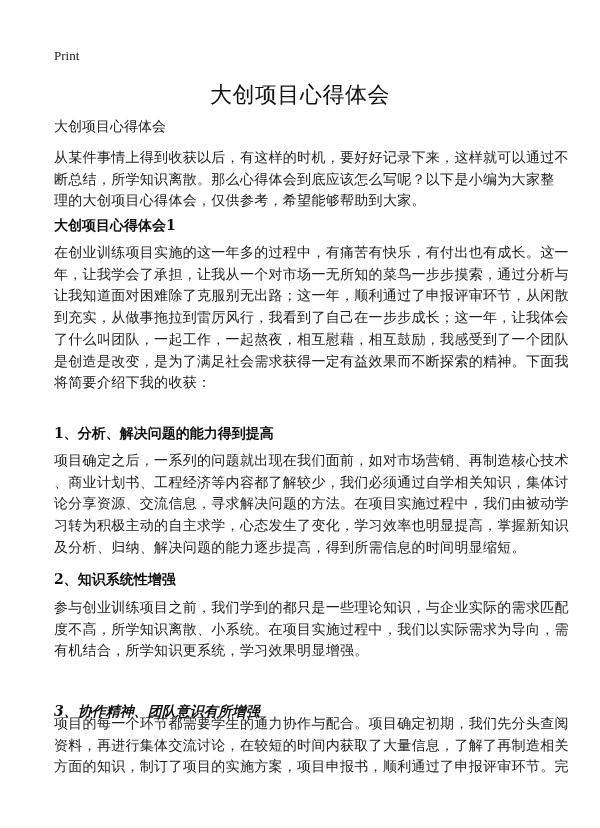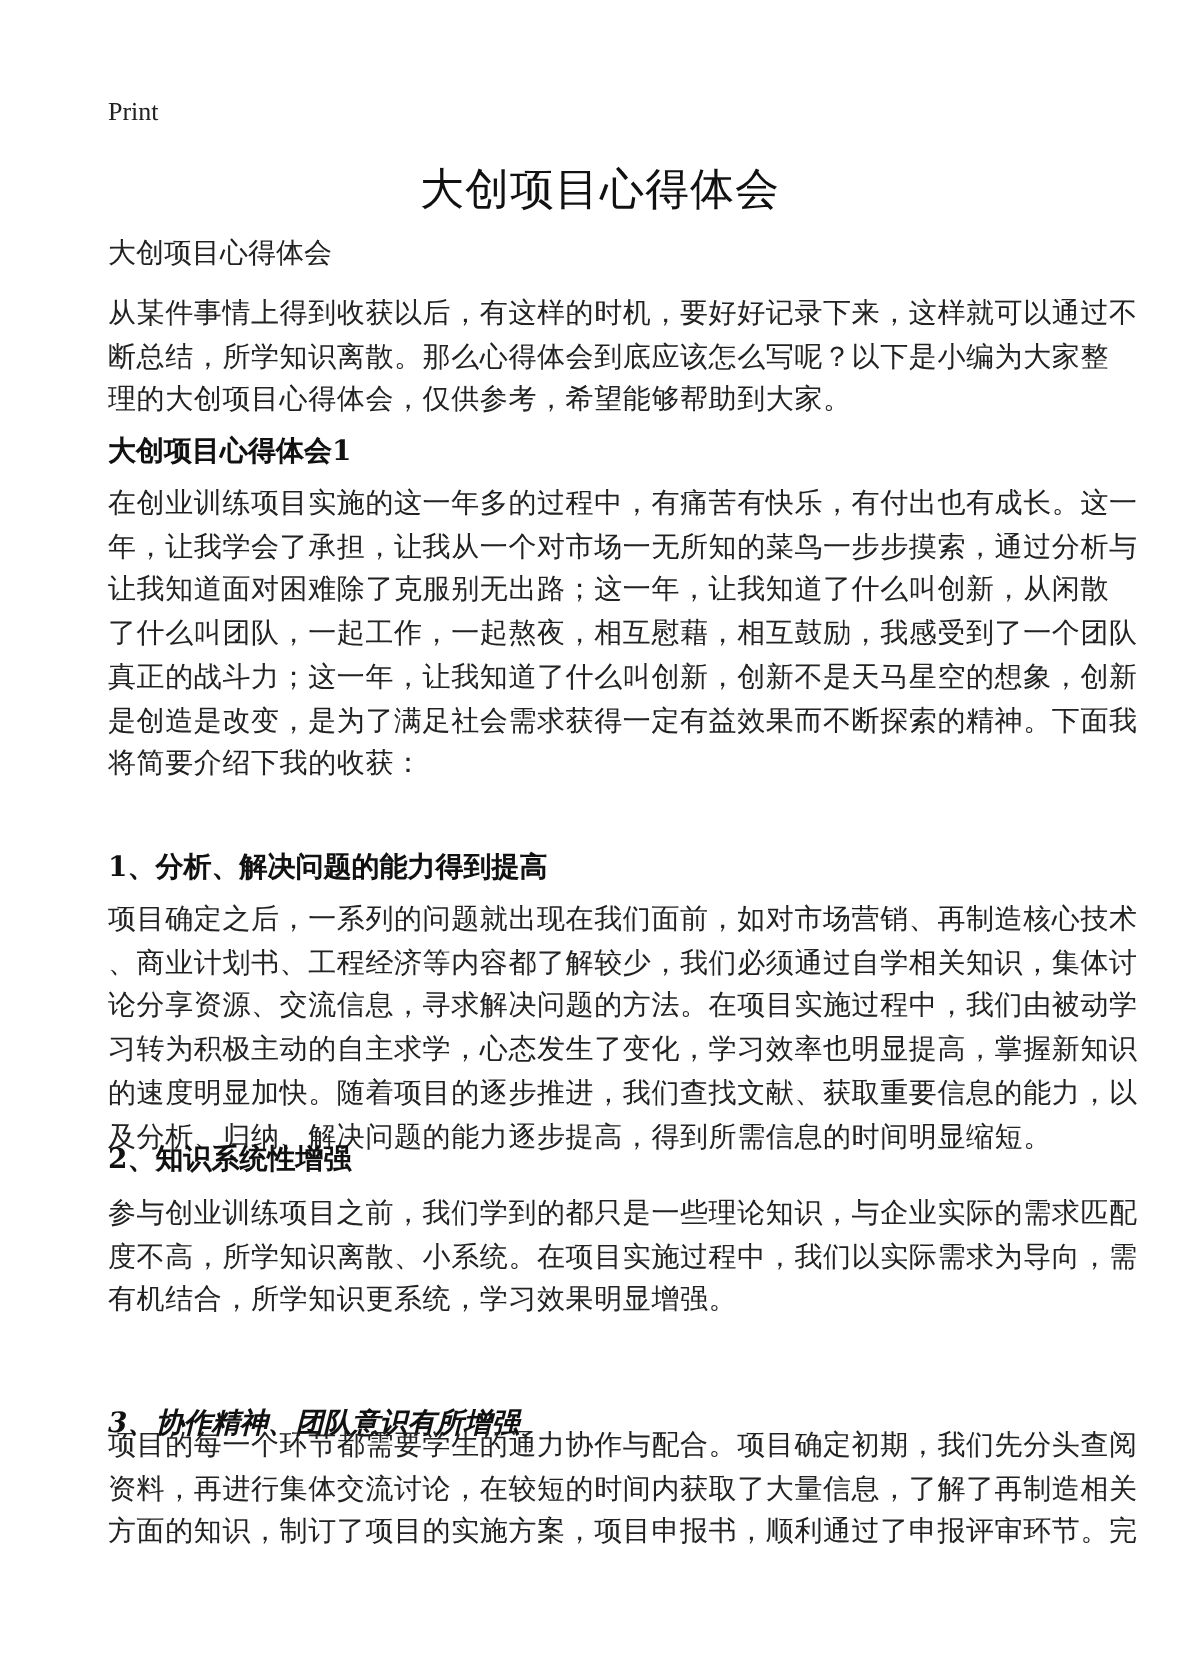--- a/index.html
+++ b/index.html
@@ -42,34 +42,33 @@
   <span class="ln">从某件事情上得到收获以后，有这样的时机，要好好记录下来，这样就可以通过不</span>
   <span class="ln">断总结，所学知识离散。那么心得体会到底应该怎么写呢？以下是小编为大家整</span>
   <span class="ln">理的大创项目心得体会，仅供参考，希望能够帮助到大家。</span>
 </div>
 
 <div class="block heading" style="top:217px;">大创项目心得体会1</div>
 
 <div class="block para" style="top:242px;">
   <span class="ln">在创业训练项目实施的这一年多的过程中，有痛苦有快乐，有付出也有成长。这一</span>
   <span class="ln">年，让我学会了承担，让我从一个对市场一无所知的菜鸟一步步摸索，通过分析与</span>
-  <span class="ln">让我知道面对困难除了克服别无出路；这一年，让我知道了什么叫创新，从闲散</span>
+  <span class="ln">让我知道面对困难除了克服别无出路；这一年，顺利通过了申报评审环节，从闲散</span>
+  <span class="ln">到充实，从做事拖拉到雷厉风行，我看到了自己在一步步成长；这一年，让我体会</span>
   <span class="ln">了什么叫团队，一起工作，一起熬夜，相互慰藉，相互鼓励，我感受到了一个团队</span>
-  <span class="ln">真正的战斗力；这一年，让我知道了什么叫创新，创新不是天马星空的想象，创新</span>
   <span class="ln">是创造是改变，是为了满足社会需求获得一定有益效果而不断探索的精神。下面我</span>
   <span class="ln">将简要介绍下我的收获：</span>
 </div>
 
 <div class="block heading" style="top:425px;">1、分析、解决问题的能力得到提高</div>
 <div class="block para" style="top:450px;">
   <span class="ln">项目确定之后，一系列的问题就出现在我们面前，如对市场营销、再制造核心技术</span>
   <span class="ln">、商业计划书、工程经济等内容都了解较少，我们必须通过自学相关知识，集体讨</span>
   <span class="ln">论分享资源、交流信息，寻求解决问题的方法。在项目实施过程中，我们由被动学</span>
   <span class="ln">习转为积极主动的自主求学，心态发生了变化，学习效率也明显提高，掌握新知识</span>
-  <span class="ln">的速度明显加快。随着项目的逐步推进，我们查找文献、获取重要信息的能力，以</span>
   <span class="ln">及分析、归纳、解决问题的能力逐步提高，得到所需信息的时间明显缩短。</span>
 </div>
 
 <div class="block heading" style="top:571px;">2、知识系统性增强</div>
 <div class="block para" style="top:597px;">
   <span class="ln">参与创业训练项目之前，我们学到的都只是一些理论知识，与企业实际的需求匹配</span>
   <span class="ln">度不高，所学知识离散、小系统。在项目实施过程中，我们以实际需求为导向，需</span>
   <span class="ln">有机结合，所学知识更系统，学习效果明显增强。</span>
 </div>
 

